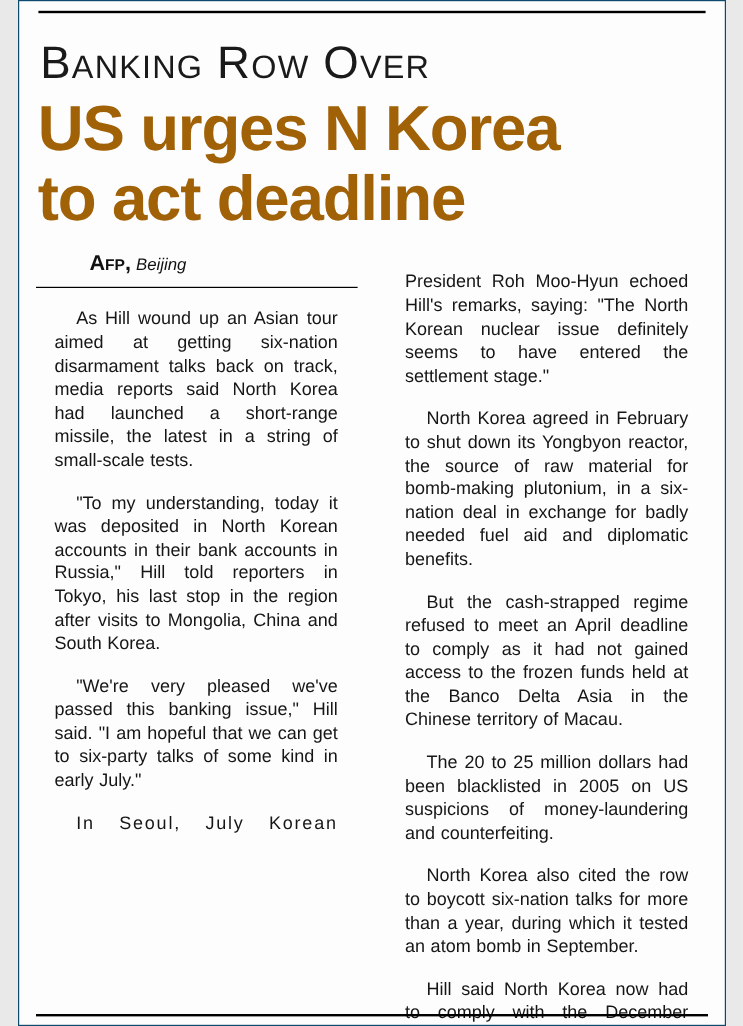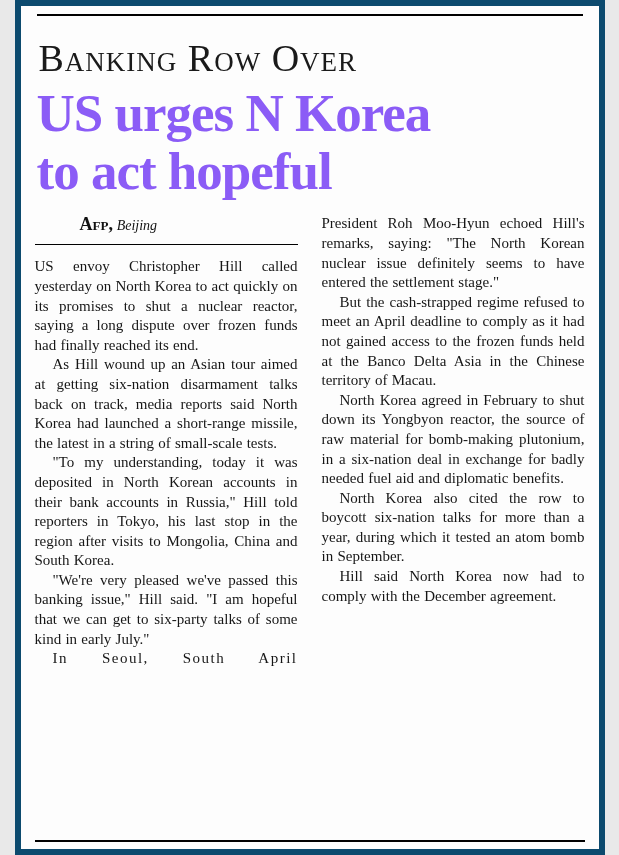--- a/index.html
+++ b/index.html
@@ -4,45 +4,45 @@
 <style>
   html, body { margin: 0; padding: 0; background: #e9e9e9; }
   .page {
     position: relative;
     width: 590px;
     height: 855px;
     margin: 0 auto;
     background: #fdfdfd;
     box-sizing: border-box;
     padding: 8px 14px 14px 14px;
-    font-family: Liberation Serif, serif;
+    font-family: Liberation Sans, sans-serif;
     color: #111;
     overflow: hidden;
-    border: 6px solid #0c4a6e;
+    border: 1px solid #0c4a6e;
   }
   .top-rule {
     border-top: 2px solid #000;
     margin: 0 2px;
   }
   .kicker {
     font-variant: small-caps;
     font-size: 38px;
     font-weight: 400;
     letter-spacing: 1px;
     margin: 22px 0 0 4px;
     line-height: 1.1;
     color: #1a1a1a;
   }
   h1.headline {
     margin: 4px 0 14px 2px;
     font-size: 53px;
     font-weight: 700;
     line-height: 1.1;
     letter-spacing: -1px;
-    color: #8b5cf6;
+    color: #a16207;
   }
   h1.headline span { display: block; }
   .columns {
     display: flex;
     gap: 24px;
     margin-top: 6px;
   }
   .col { flex: 1 1 0; min-width: 0; }
   .byline {
     font-size: 15px;
@@ -58,21 +58,21 @@
   .byline .location {
     font-style: italic;
     font-size: 14px;
     text-align: right;
   }
   .byline-rule {
     border-top: 1px solid #000;
     margin: 9px 0 12px 0;
   }
   p.body-para {
-    margin: 0;
+    margin: 16px;
     font-size: 15px;
     line-height: 19.6px;
     text-align: justify;
     color: #161616;
     word-spacing: 0.5px;
   }
   p.body-para.indent { text-indent: 18px; }
   p.body-para.justify-last {
     text-align-last: justify;
     letter-spacing: 1.5px;
@@ -89,55 +89,55 @@
 <body>
 
 <div class="page">
 
   <div class="top-rule"></div>
 
   <div class="kicker">Banking Row Over</div>
 
   <h1 class="headline">
     <span>US urges N Korea</span>
-    <span>to act hopeful</span>
+    <span>to act deadline</span>
   </h1>
 
   <div class="columns">
 
     <div class="col">
       <div class="byline">
         <span class="agency">Afp,</span>
         <span class="location">Beijing</span>
       </div>
       <div class="byline-rule"></div>
       <div>
 
-          <p class="body-para">US envoy Christopher Hill called yesterday on North Korea to act quickly on its promises to shut a nuclear reactor, saying a long dispute over frozen funds had finally reached its end.</p>
 
           <p class="body-para indent">As Hill wound up an Asian tour aimed at getting six-nation disarmament talks back on track, media reports said North Korea had launched a short-range missile, the latest in a string of small-scale tests.</p>
 
 
           <p class="body-para indent">"To my understanding, today it was deposited in North Korean accounts in their bank accounts in Russia," Hill told reporters in Tokyo, his last stop in the region after visits to Mongolia, China and South Korea.</p>
 
           <p class="body-para indent">"We're very pleased we've passed this banking issue," Hill said. "I am hopeful that we can get to six-party talks of some kind in early July."</p>
 
-          <p class="body-para indent justify-last">In Seoul, South April</p>
+          <p class="body-para indent justify-last">In Seoul, July Korean</p>
         </div>
     </div>
 
     <div class="col">
       <div>
 
           <p class="body-para">President Roh Moo-Hyun echoed Hill's remarks, saying: "The North Korean nuclear issue definitely seems to have entered the settlement stage."</p>
 
+          <p class="body-para indent">North Korea agreed in February to shut down its Yongbyon reactor, the source of raw material for bomb-making plutonium, in a six-nation deal in exchange for badly needed fuel aid and diplomatic benefits.</p>
+
           <p class="body-para indent">But the cash-strapped regime refused to meet an April deadline to comply as it had not gained access to the frozen funds held at the Banco Delta Asia in the Chinese territory of Macau.</p>
 
-          <p class="body-para indent">North Korea agreed in February to shut down its Yongbyon reactor, the source of raw material for bomb-making plutonium, in a six-nation deal in exchange for badly needed fuel aid and diplomatic benefits.</p>
-
+          <p class="body-para indent">The 20 to 25 million dollars had been blacklisted in 2005 on US suspicions of money-laundering and counterfeiting.</p>
 
           <p class="body-para indent">North Korea also cited the row to boycott six-nation talks for more than a year, during which it tested an atom bomb in September.</p>
 
           <p class="body-para indent">Hill said North Korea now had to comply with the December agreement.</p>
         </div>
     </div>
 
   </div>
 
   <div class="bottom-rule"></div>

